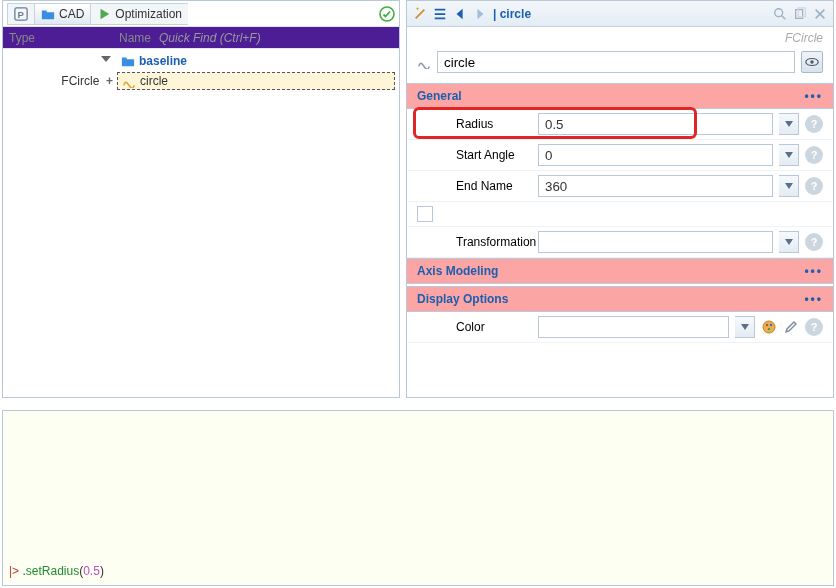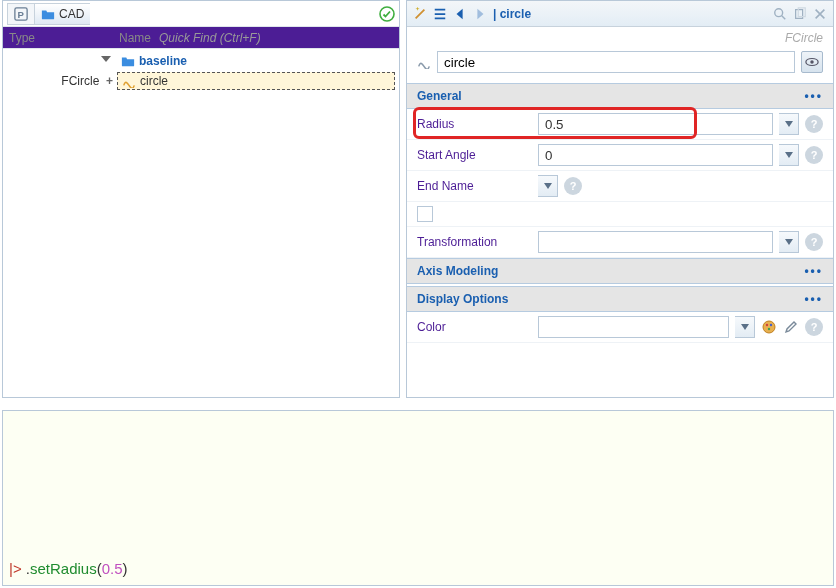--- a/index.html
+++ b/index.html
@@ -45,39 +45,39 @@
   .rp-toolbar .ic { width:14px; height:14px; }
   .rp-title { font-weight:bold; color:#1a5fb0; }
   .rp-right { margin-left:auto; display:flex; align-items:center; gap:6px; color:#999; }
   .rp-sub { text-align:right; padding:4px 10px 2px 0; color:#aaa; font-style:italic; }
 
   .name-row { display:flex; align-items:center; gap:6px; padding:4px 10px 10px 10px; }
   .name-row .ic { width:14px; height:14px; }
   .name-input { flex:1; height:22px; border:1px solid #b8c8d8; padding:0 6px; background:#fff; }
   .eye-btn { width:22px; height:22px; background:linear-gradient(#eef3f8,#d7e3ee); border:1px solid #a7bacd; border-radius:2px; display:flex; align-items:center; justify-content:center; cursor:pointer; }
 
-  .section-head { background:#e5e5e5; border-top:1px solid #b6cbe0; border-bottom:1px solid #b6cbe0; height:24px; display:flex; align-items:center; padding:12px 10px; color:#1a5fb0; font-weight:bold; position:relative; }
+  .section-head { background:#fca5a5; border-top:1px solid #b6cbe0; border-bottom:1px solid #b6cbe0; height:24px; display:flex; align-items:center; padding:12px 10px; color:#1a5fb0; font-weight:bold; position:relative; }
   .section-head .dots { margin-left:auto; color:#1a5fb0; letter-spacing:2px; }
 
   .prop-row { display:flex; align-items:center; padding:4px 10px; gap:6px; border-bottom:1px solid #eef2f6; }
-  .prop-row .lbl { width:115px; color:#4c1d95; }
+  .prop-row .lbl { width:115px; color:#000000;padding-left:39px; }
   .prop-row input[type=text] { flex:1; height:22px; border:1px solid #b8c8d8; padding:0 6px; background:#fff; color:#333; }
   .combo-arrow { width:20px; height:22px; border:1px solid #b8c8d8; border-left:none; background:linear-gradient(#f6f9fc,#e3ecf4); display:flex; align-items:center; justify-content:center; cursor:pointer; }
   .help { width:18px; height:18px; border-radius:50%; background:#ccd6df; color:#fff; font-weight:bold; text-align:center; line-height:18px; font-size:11px; }
   .chk { width:16px; height:16px; border:1px solid #b8c8d8; background:#fff; }
   .prop-row input.empty { background:#fff; }
 
   .hl-red { position:absolute; border:3px solid #e02525; border-radius:6px; pointer-events:none; }
 
   
   .arrow-svg { position:absolute; left:125px; top:390px; pointer-events:none; }
 
   
   .console { position:absolute; left:2px; right:2px; top:410px; bottom:2px; border:1px solid #b8c8d8; background:#fdfff3; }
-  .console-line { position:absolute; left:6px; bottom:6px; font-family: "Courier New", monospace; font-size:15px; }
+  .console-line { position:absolute; left:6px; bottom:6px; font-family: "Courier New", monospace; font-size:12px; }
   .c-red { color:#c0392b; }
   .c-blk { color:#333; }
   .c-grn { color:#1f8c2f; }
   .c-mag { color:#c04fbf; }
 
   svg { display:block; }
 </style>
 </head>
 <body>
 
@@ -91,20 +91,26 @@
           <svg class="ic" viewBox="0 0 16 16">
               <rect x="1" y="1" width="14" height="14" rx="2" fill="none" stroke="#6a7f95" stroke-width="1.5"></rect>
               <text x="4" y="12" font-size="11" fill="#6a7f95" font-family="Arial" font-weight="bold">P</text>
             </svg>
         </div>
         <div class="tab active">
           <svg class="ic" viewBox="0 0 16 16">
               <path d="M1 4h5l1 2h8v7a1 1 0 0 1-1 1H2a1 1 0 0 1-1-1z" fill="#3b8de0"></path>
             </svg>
           <span class="lbl">CAD</span>
+        </div>
+        <div class="tab">
+          <svg class="ic" viewBox="0 0 16 16">
+              <polygon points="4,2 14,8 4,14" fill="#4fa94f"></polygon>
+            </svg>
+          <span class="lbl">Optimization</span>
         </div>
         <div class="spacer"></div>
         <svg class="ok-ic" viewBox="0 0 16 16">
             <circle cx="8" cy="8" r="7" fill="none" stroke="#3fae3f" stroke-width="1.6"></circle>
             <path d="M4.5 8.5l2 2 4.5-5" fill="none" stroke="#3fae3f" stroke-width="1.8"></path>
           </svg>
       </div>
 
       <div class="tree-head">
         <div class="col type">Type</div>
@@ -206,20 +212,21 @@
           <div class="combo-arrow">
               <svg width="8" height="6" viewBox="0 0 8 6">
                 <polygon points="0,0 8,0 4,6" fill="#5a7088"></polygon>
               </svg>
             </div>
           <div class="help">?</div>
         </div>
 
         <div class="prop-row">
           <span class="lbl">End Name</span>
+          <input type="text" value="360" style="">
           <div class="combo-arrow">
               <svg width="8" height="6" viewBox="0 0 8 6">
                 <polygon points="0,0 8,0 4,6" fill="#5a7088"></polygon>
               </svg>
             </div>
           <div class="help">?</div>
         </div>
 
         <div class="prop-row">
           <div class="chk"></div>

